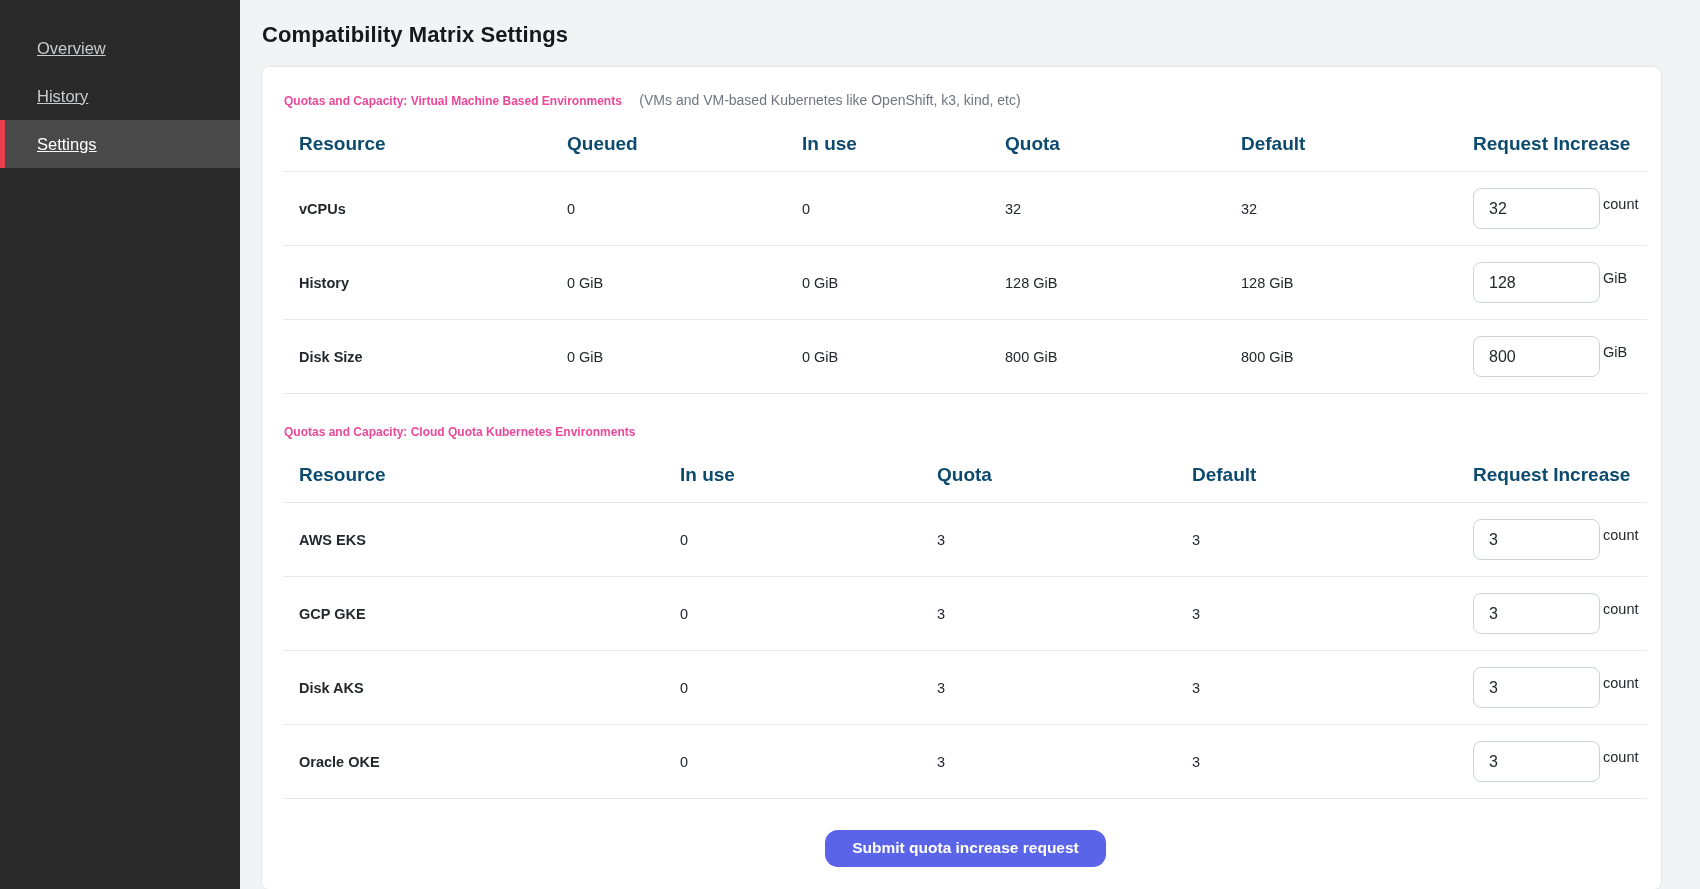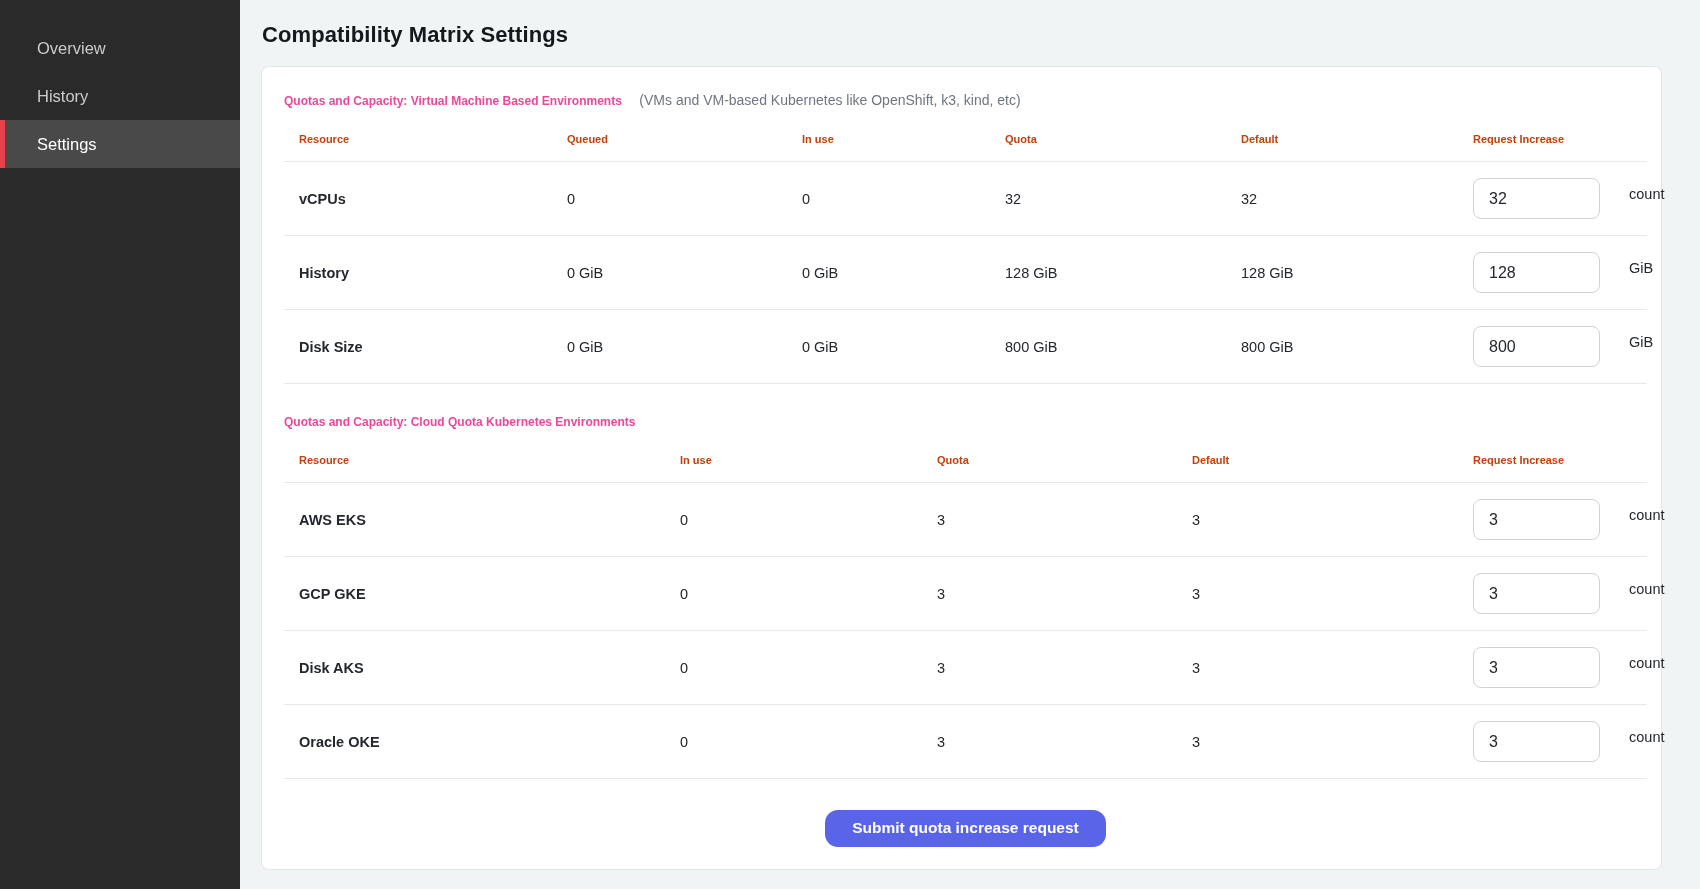--- a/index.html
+++ b/index.html
@@ -19,20 +19,21 @@
     padding-top: 24px;
   }
   .nav-item {
     height: 48px;
     display: flex; align-items: center;
     padding-left: 32px;
     color: #c9cbcd;
     font-size: 16.5px;
     cursor: pointer;
     border-left: 5px solid transparent;
+    text-decoration: underline;
   }
   .nav-item.active {
     background: #494949;
     color: #ffffff;
     border-left: 5px solid #e8414e;
   }
 
   
   .main { margin-left: 240px; padding: 16px 38px 18px 21px; }
   .page-title {
@@ -60,21 +61,21 @@
   .thead, .trow { display: grid; align-items: center; }
   .tbl-vm .thead, .tbl-vm .trow {
     grid-template-columns: 283px 235px 203px 236px 232px 1fr;
   }
   .tbl-k8s .thead, .tbl-k8s .trow {
     grid-template-columns: 396px 257px 255px 281px 1fr;
   }
   .thead {
     padding: 14px 0 16px;
     border-bottom: 1px solid #e6e8ea;
-    font-size: 11px; font-weight: 700; color: #c2410c;
+    font-size: 19px; font-weight: 700; color: #0c4a6e;
   }
   .trow {
     height: 74px;
     border-bottom: 1px solid #e6e8ea;
     font-size: 14.5px; color: #24282d;
   }
   .cell-first { padding-left: 15px; }
   .resource-name { font-weight: 600; }
 
   .req-cell { display: flex; align-items: center; }
@@ -83,21 +84,21 @@
     border: 1px solid #ced3d8;
     border-radius: 8px;
     padding: 0 10px 0 15px;
     font-family: "Liberation Sans", "DejaVu Sans", sans-serif;
     font-size: 16px; color: #24282d;
     background: #fff;
     outline: none;
   }
   .unit-label {
     font-size: 14.5px; color: #24282d;
-    margin-left: 29px;
+    margin-left: 3px;
     position: relative; top: -5px;
   }
 
   .submit-wrap { text-align: center; margin-top: 31px; margin-bottom: 2px; }
   .submit-btn {
     background: #5a64e8;
     color: #ffffff;
     border: none;
     border-radius: 13px;
     padding: 9px 27px 10px;

